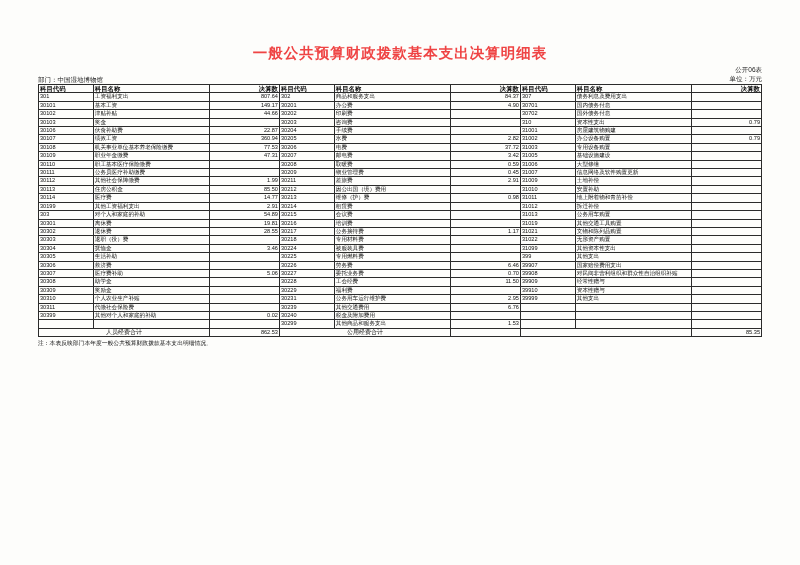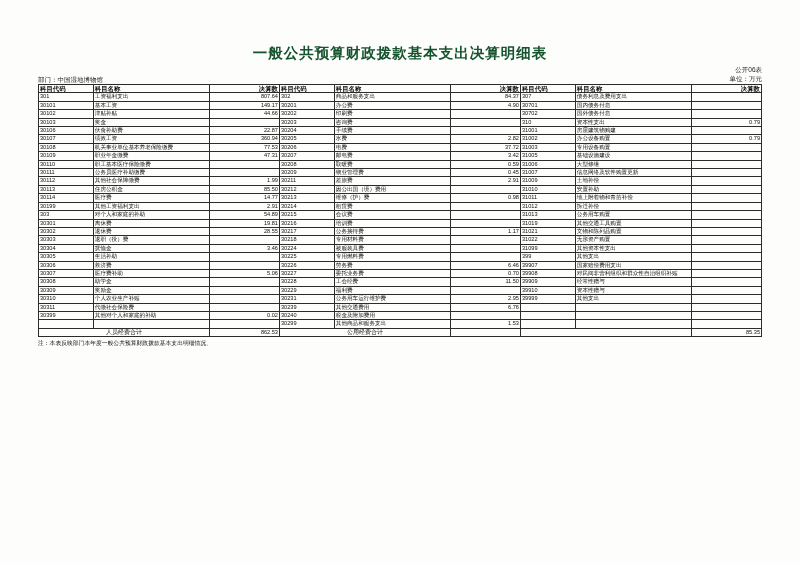--- a/index.html
+++ b/index.html
@@ -15,21 +15,21 @@
     width:800px;height:565px;
     background:#fdfdfb;
   }
   .title{
     position:absolute;top:44px;left:0;width:800px;
     text-align:center;
     font-family:"DejaVu Serif","Liberation Serif",serif;
     font-weight:bold;
     font-size:14.5px;
     letter-spacing:1px;
-    color:#14532d;
+    color:#ef4444;
   }
   .form-code{
     position:absolute;top:66px;right:38px;
     font-size:6.5px;color:#222;text-align:right;line-height:1.35;
   }
   .dept{
     position:absolute;top:76px;left:38px;
     font-size:6.5px;color:#222;
   }
   table.main{

